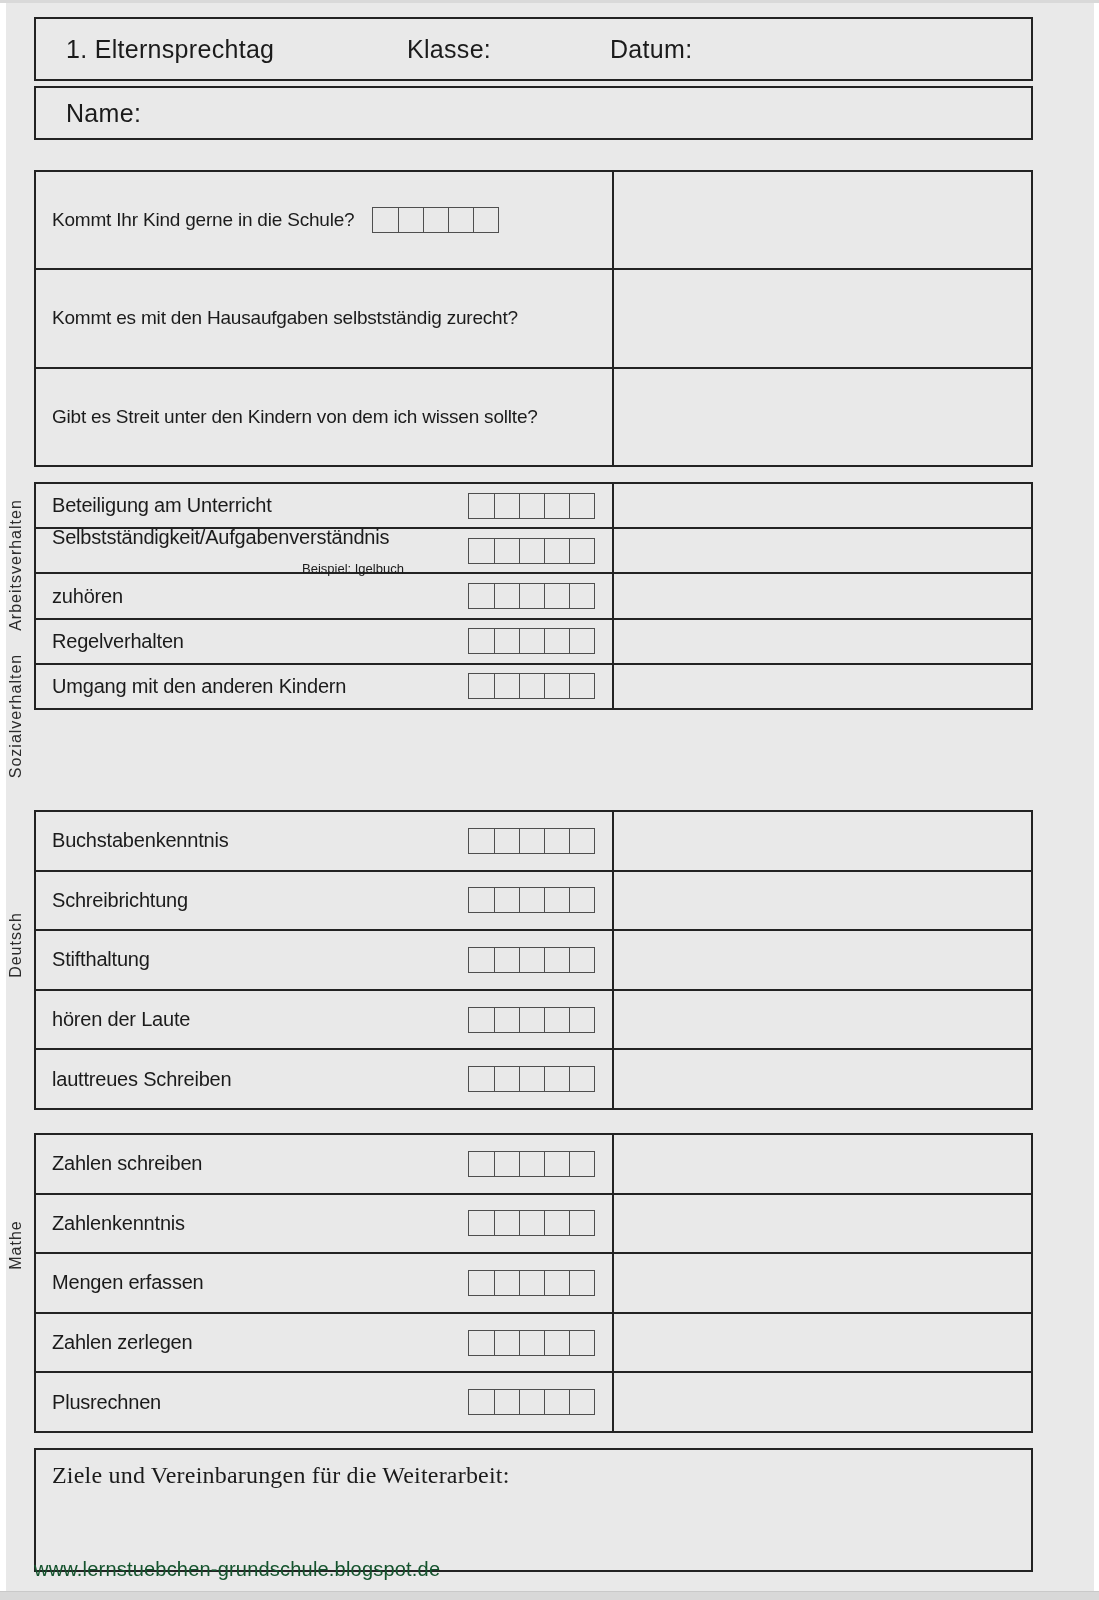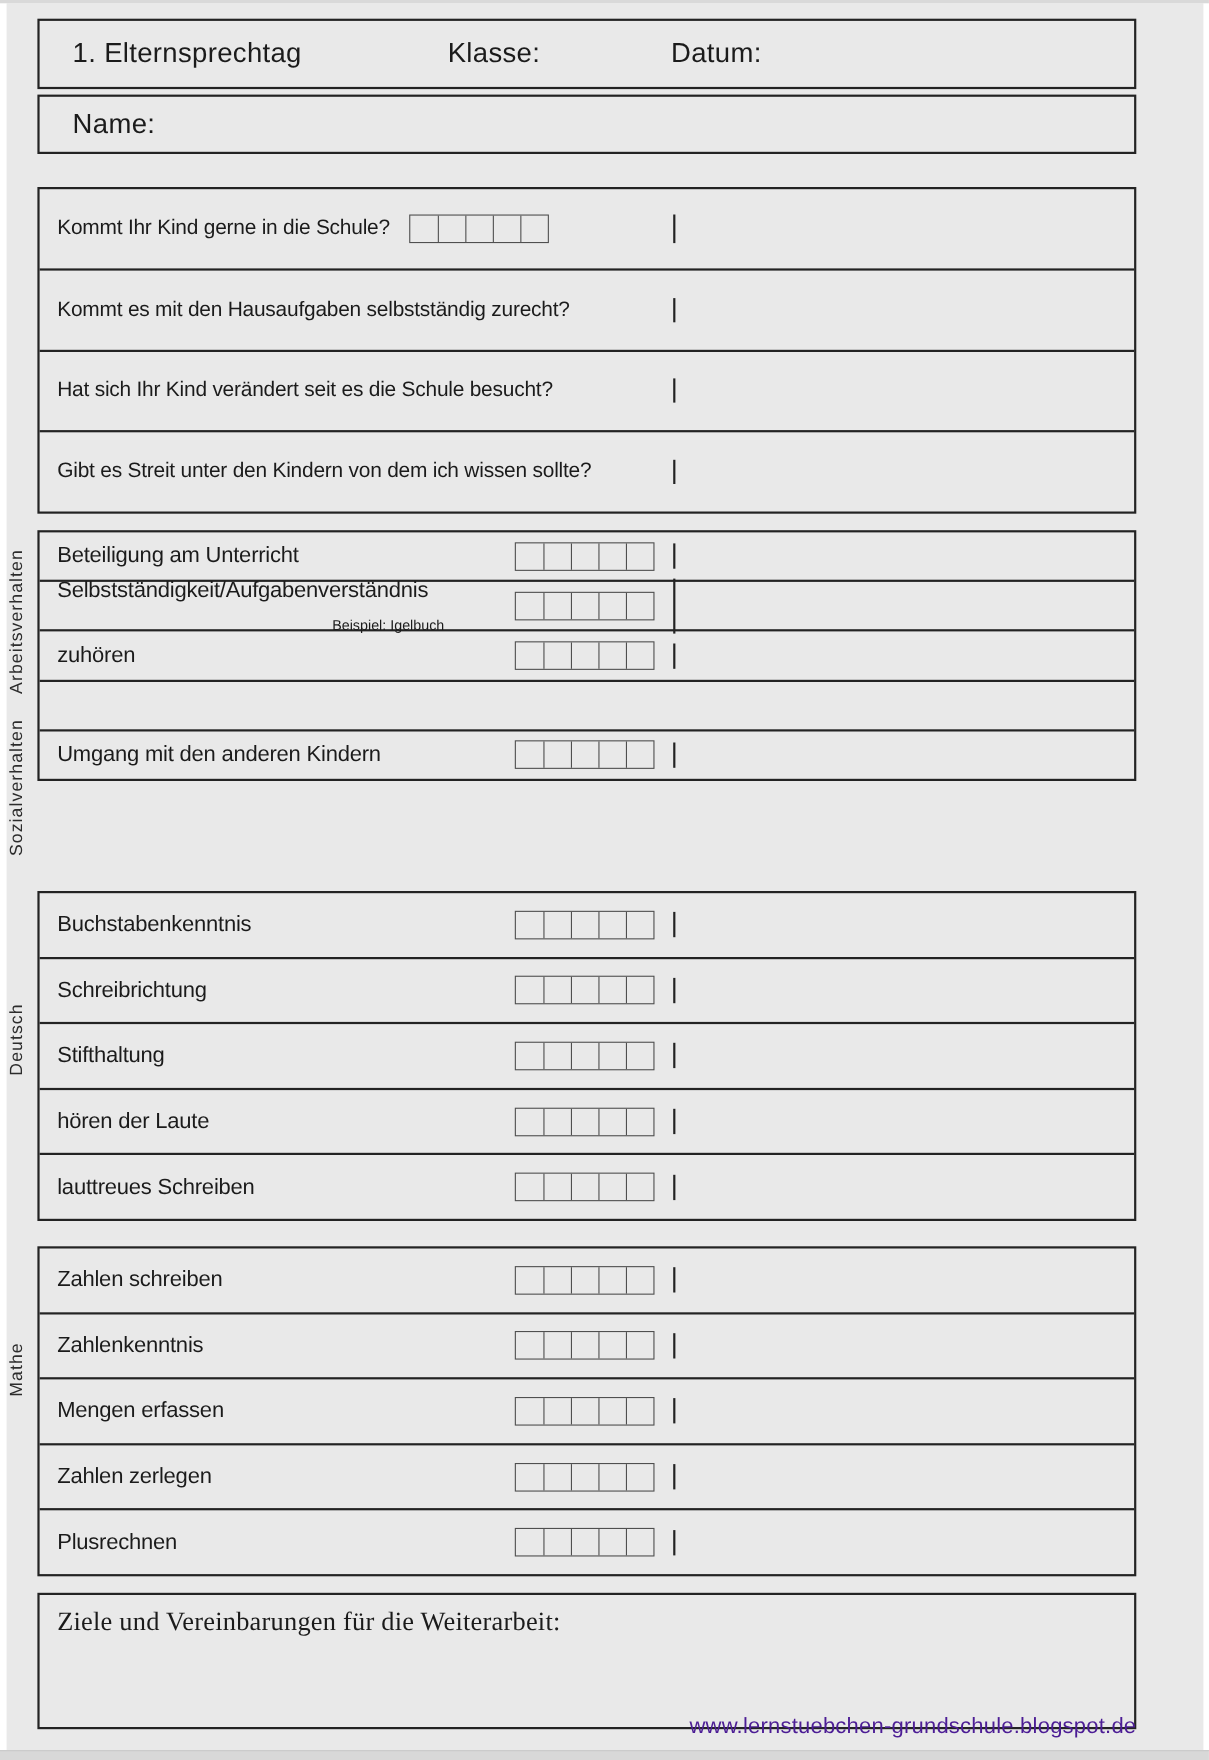--- a/index.html
+++ b/index.html
@@ -18,21 +18,21 @@
   .mbox { top:1133px; height:300px; }
   .zbox { top:1448px; height:124px; flex-direction:row; }
 
   .hdr-inner { position:relative; width:100%; height:100%; }
   .hdr-item { position:absolute; top:50%; transform:translateY(-50%); font-size:25px; letter-spacing:0.3px; }
   .hdr-title { left:30px; }
   .hdr-klasse { left:371px; }
   .hdr-datum { left:574px; }
   .name-label { position:absolute; left:30px; top:50%; transform:translateY(-50%); font-size:25px; letter-spacing:0.3px; }
 
-  .row { flex:1; display:flex; border-top:2px solid #232323; min-height:0;align-items:center; }
+  .row { flex:1; display:flex; border-top:2px solid #232323; min-height:0; }
   .row:first-child { border-top:none; }
   .qcell { width:578px; border-right:2px solid #232323; display:flex; align-items:center; padding-left:16px; position:relative; }
   .acell { flex:1; }
 
   .qtext { font-size:19px; letter-spacing:-0.2px; }
   .rtext { font-size:20px; letter-spacing:-0.2px; }
   .lwrap { display:flex; flex-direction:column; }
   .sub { font-size:13px; margin-left:250px; margin-top:12px; letter-spacing:0; }
 
   .strip { display:flex; border:1px solid #4f4f4f; background:transparent; }
@@ -42,21 +42,21 @@
   .cb:first-child { border-left:none; }
 
   .vlabel { position:absolute; left:16px; white-space:nowrap; transform:translate(-50%,-50%) rotate(-90deg); font-size:16px; letter-spacing:1px; color:#2c2c2c; }
   .vl-arbeit { top:565px; }
   .vl-sozial { top:716px; }
   .vl-deutsch { top:945px; }
   .vl-mathe { top:1245px; }
 
   .goals-label { font-size:24px; letter-spacing:0.2px; padding:12px 0 0 16px;font-family:Liberation Serif, serif; }
 
-  .footer { position:absolute; left:34px; width:999px; top:1558px; text-align:right; font-size:20px; letter-spacing:0.2px; color:#4c1d95; }
+  .footer { position:absolute; left:34px; width:999px; top:1558px; text-align:left; font-size:20px; letter-spacing:0.2px; color:#14532d; }
 </style>
 </head>
 <body>
 
 <div class="screen">
   <div class="paper"></div>
   <div class="top-edge"></div>
 
   <div class="box hdr">
     <div class="hdr-inner">
@@ -87,26 +87,20 @@
       <div class="acell"></div>
     </div>
     <div class="row">
       <div class="qcell">
         <span class="qtext">Kommt es mit den Hausaufgaben selbstständig zurecht?</span>
       </div>
       <div class="acell"></div>
     </div>
     <div class="row">
       <div class="qcell">
-        <span class="qtext">Hat sich Ihr Kind verändert seit es die Schule besucht?</span>
-      </div>
-      <div class="acell"></div>
-    </div>
-    <div class="row">
-      <div class="qcell">
         <span class="qtext">Gibt es Streit unter den Kindern von dem ich wissen sollte?</span>
       </div>
       <div class="acell"></div>
     </div>
   </div>
 
   <div class="vlabel vl-arbeit">Arbeitsverhalten</div>
   <div class="vlabel vl-sozial">Sozialverhalten</div>
   <div class="box bbox">
     <div class="row">
@@ -145,20 +139,30 @@
           <div class="cb"></div>
           <div class="cb"></div>
           <div class="cb"></div>
           <div class="cb"></div>
           <div class="cb"></div>
         </div>
       </div>
       <div class="acell"></div>
     </div>
     <div class="row">
+      <div class="qcell">
+        <span class="rtext">Regelverhalten</span>
+        <div class="strip strip-abs">
+          <div class="cb"></div>
+          <div class="cb"></div>
+          <div class="cb"></div>
+          <div class="cb"></div>
+          <div class="cb"></div>
+        </div>
+      </div>
       <div class="acell"></div>
     </div>
     <div class="row">
       <div class="qcell">
         <span class="rtext">Umgang mit den anderen Kindern</span>
         <div class="strip strip-abs">
           <div class="cb"></div>
           <div class="cb"></div>
           <div class="cb"></div>
           <div class="cb"></div>

